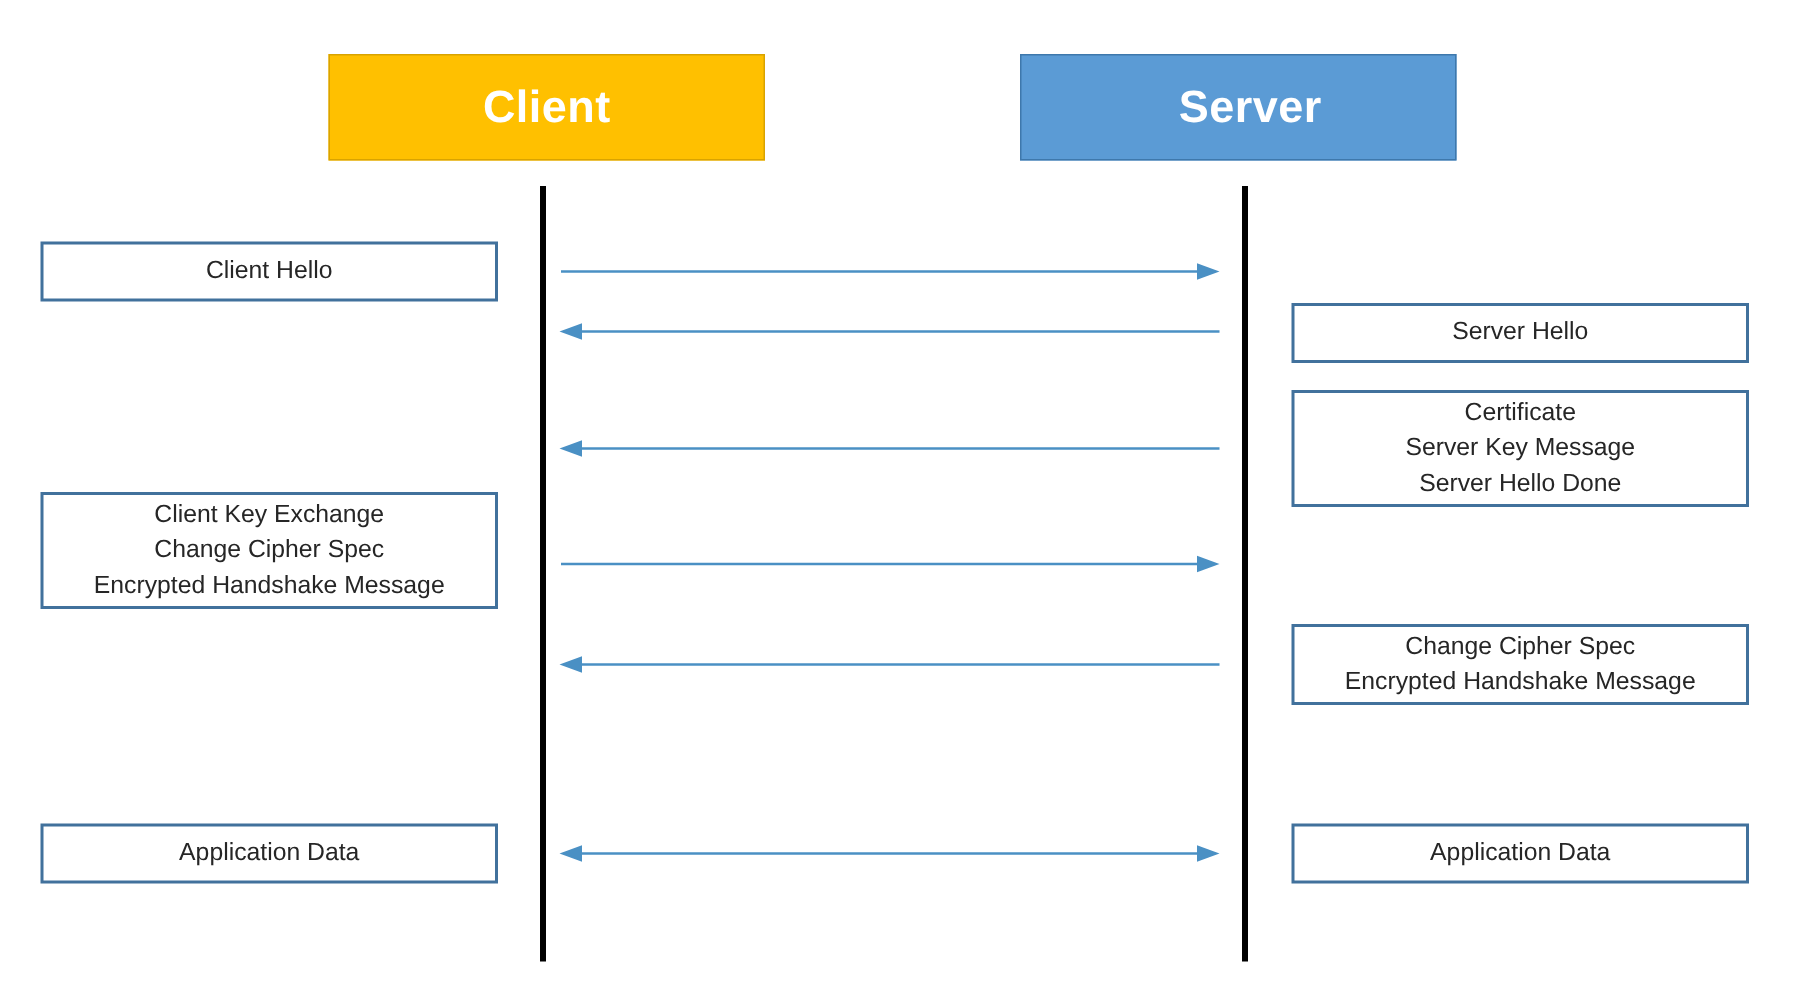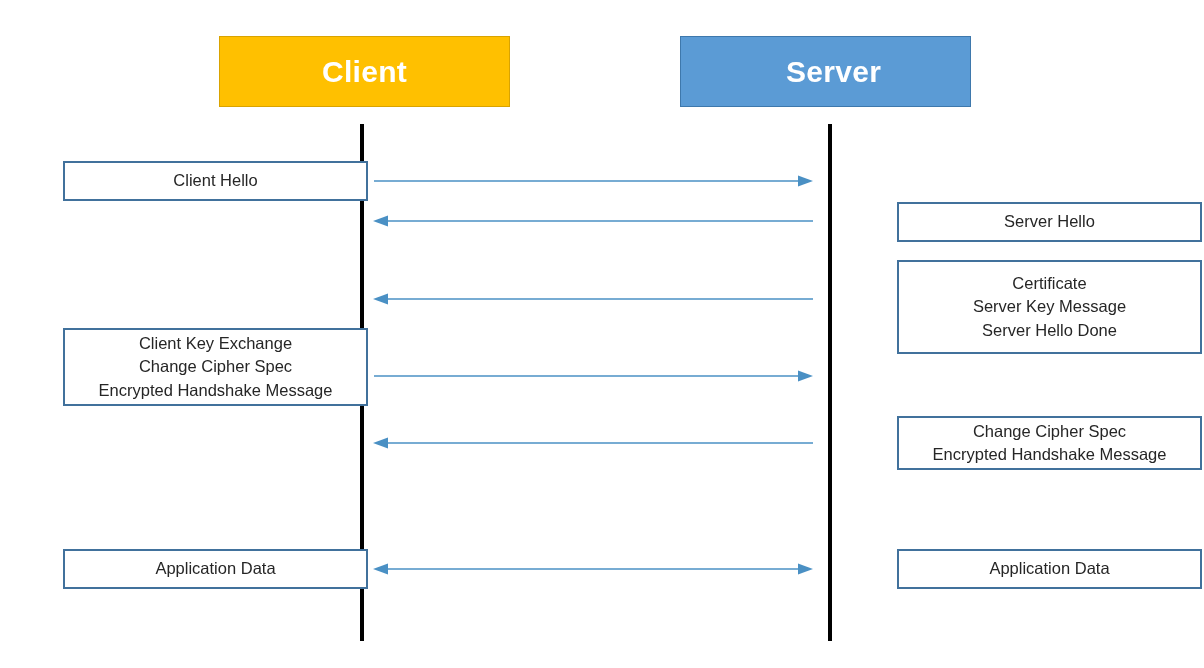--- a/index.html
+++ b/index.html
@@ -68,21 +68,20 @@
     border: 2px solid #41719C;
     display: flex;
     flex-direction: column;
     align-items: center;
     justify-content: center;
     color: #262626;
     font-size: 16.5px;
     line-height: 1.42;
     text-align: center;
     padding: 0 6px;
-    margin-left: 36px;
   }
   .msgbox .line { display: block; white-space: nowrap; }
 
   .left-box  { left: 27px;  width: 305px; }
   .right-box { left: 861px; width: 305px; }
 
   
   .arrow {
     position: absolute;
     height: 14px;
@@ -116,21 +115,21 @@
   </div>
 
   <div class="msgbox left-box" style="top:549px;height:40px;">
     <span class="line">Application Data</span>
   </div>
 
   <div class="msgbox right-box" style="top:202px;height:40px;">
     <span class="line">Server Hello</span>
   </div>
 
-  <div class="msgbox right-box" style="top:260px;height:94px;">
+  <div class="msgbox right-box" style="top:260px;height:78px;">
     <span class="line">Certificate</span>
     <span class="line">Server Key Message</span>
     <span class="line">Server Hello Done</span>
   </div>
 
   <div class="msgbox right-box" style="top:416px;height:54px;">
     <span class="line">Change Cipher Spec</span>
     <span class="line">Encrypted Handshake Message</span>
   </div>
 

